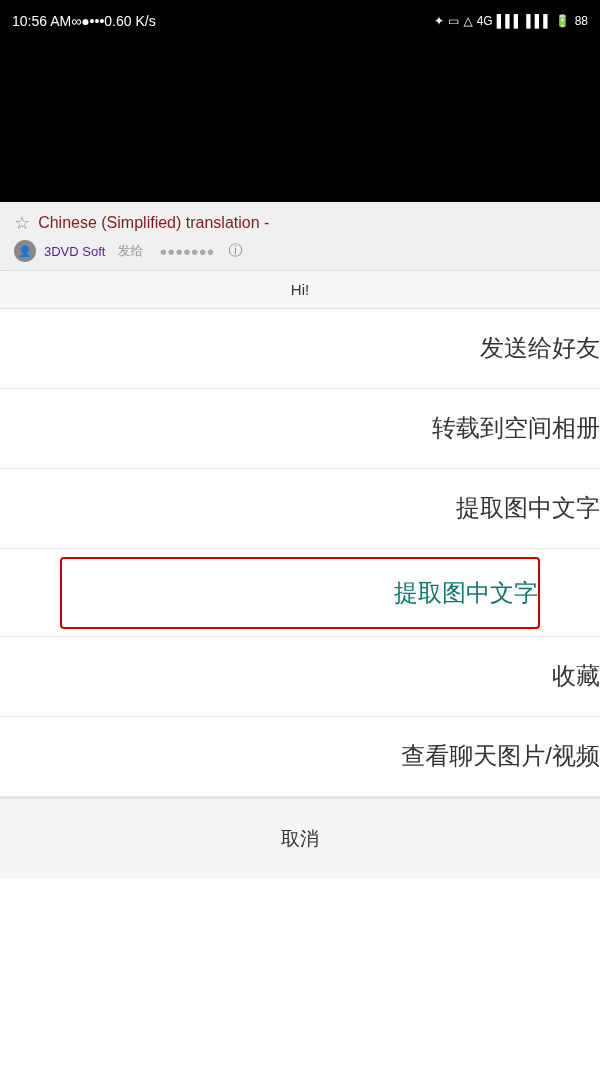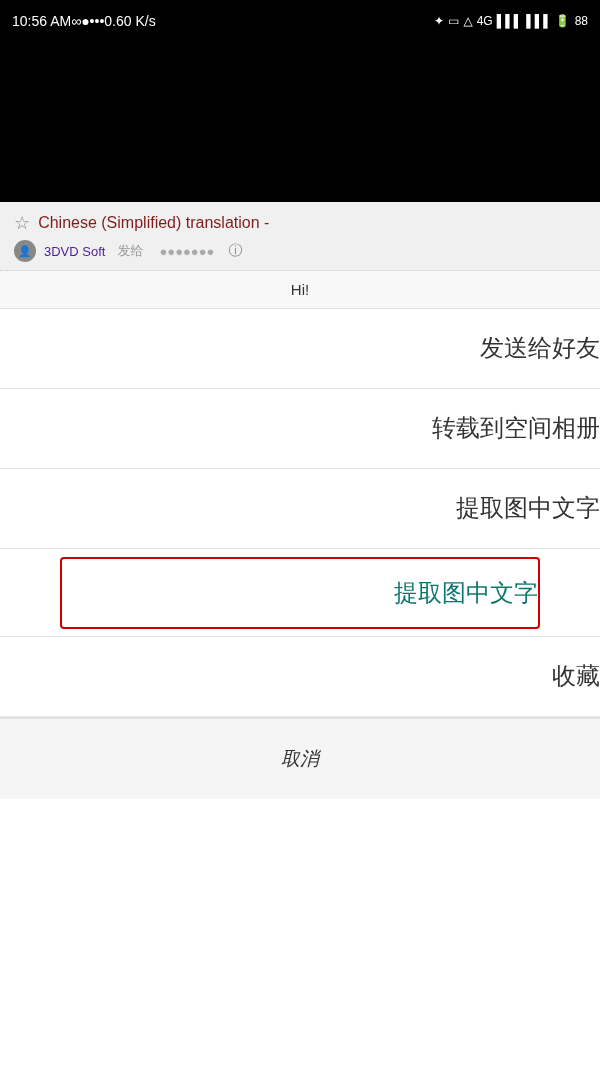--- a/index.html
+++ b/index.html
@@ -179,21 +179,20 @@
 
     .cancel-item {
       width: 100%;
       height: 80px;
       display: flex;
       align-items: center;
       justify-content: center;
       font-size: 19px;
       color: #333333;
       cursor: pointer;
-      font-style: italic;
     }
   </style>
 </head>
 <body>
 
 <div class="status-bar">
   <div class="status-bar-left">
     <span>10:56 AM</span>
     <span>∞</span>
     <span>●</span>
@@ -261,20 +260,25 @@
       <span>提取图中文字</span>
     </div>
   </div>
 
   <div class="menu-item-wrapper">
     <div class="menu-item">
       <span>收藏</span>
     </div>
   </div>
 
+  <div class="menu-item-wrapper">
+    <div class="menu-item">
+      <span>查看聊天图片/视频</span>
+    </div>
+  </div>
 
 </div>
 
 <div class="cancel-area">
   <div class="cancel-item">
     <span>取消</span>
   </div>
 </div>
 
 </body></html>

